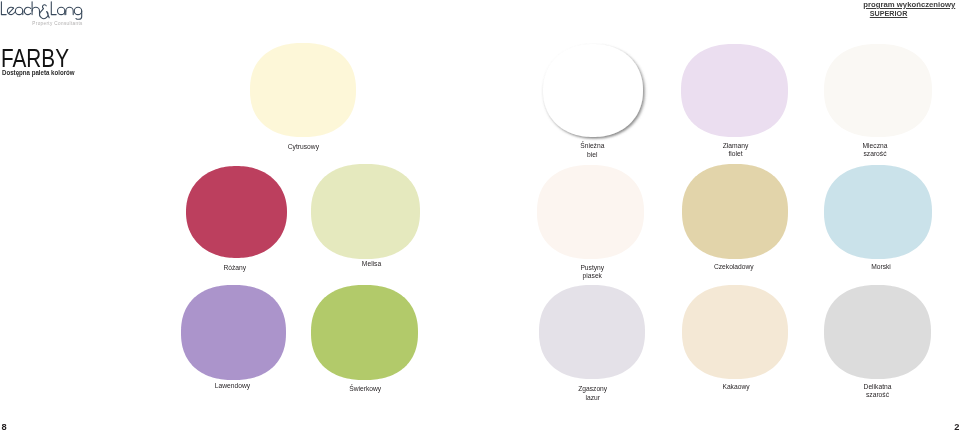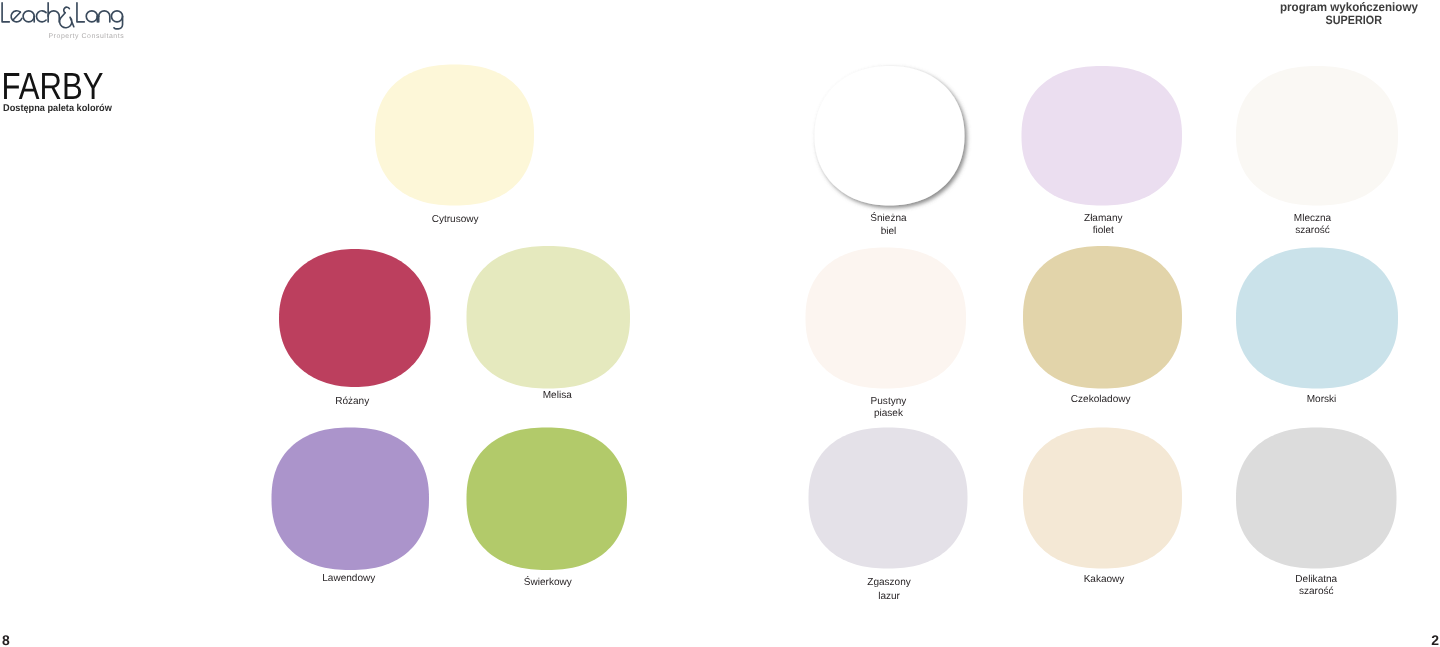--- a/index.html
+++ b/index.html
@@ -3,21 +3,21 @@
 <meta charset="utf-8">
 <title>FARBY</title>
 <style>
   html,body{margin:0;padding:0;}
   body{width:960px;height:431px;background:#ffffff;font-family:"Liberation Sans",sans-serif;overflow:hidden;position:relative;-webkit-font-smoothing:antialiased;will-change:opacity;}
   .page{position:absolute;inset:0;}
   
   .logo{position:absolute;left:0px;top:0px;width:86px;height:28px;}
   .sr-only{position:absolute;width:1px;height:1px;overflow:hidden;clip:rect(0 0 0 0);white-space:nowrap;color:transparent;}
   .logo-tag{position:absolute;left:32.3px;top:21.3px;font-size:4.6px;line-height:5.4px;color:#b0aeae;letter-spacing:0.38px;white-space:nowrap;}
-  .hdr-right{position:absolute;right:15px;top:1.0px;text-align:center;color:#3d3d3d;font-size:8.1px;line-height:8.5px;font-weight:700;letter-spacing:0px;white-space:nowrap;}
+  .hdr-right{position:absolute;right:5px;top:1.0px;text-align:left;color:#3d3d3d;font-size:8.1px;line-height:8.5px;font-weight:700;letter-spacing:0px;white-space:nowrap;text-decoration:underline;}
   .hdr-right > div{transform-origin:100% 0;}
   .hdr-l1{transform:scaleX(0.955);}
   .hdr-l2{transform:scaleX(0.888);}
   .title{position:absolute;left:1.4px;top:46.3px;font-size:25.2px;line-height:25.2px;color:#131313;font-weight:400;letter-spacing:0px;transform:scaleX(0.823);transform-origin:0 0;white-space:nowrap;}
   .subtitle{position:absolute;left:1.8px;top:69.3px;font-size:6.6px;line-height:8px;color:#2b2b2b;font-weight:700;letter-spacing:0px;white-space:nowrap;transform:scaleX(0.93);transform-origin:0 0;}
   
   .swatch{position:absolute;}
   .blob{position:absolute;left:0;top:0;width:100%;height:100%;overflow:visible;}
   .lbl{position:absolute;transform:translateX(-50%);text-align:center;white-space:nowrap;font-size:6.7px;line-height:8.8px;color:#2a2628;}
   .pg-left{position:absolute;left:1.4px;top:422.6px;font-size:9.3px;line-height:9.3px;font-weight:700;color:#231f20;}

